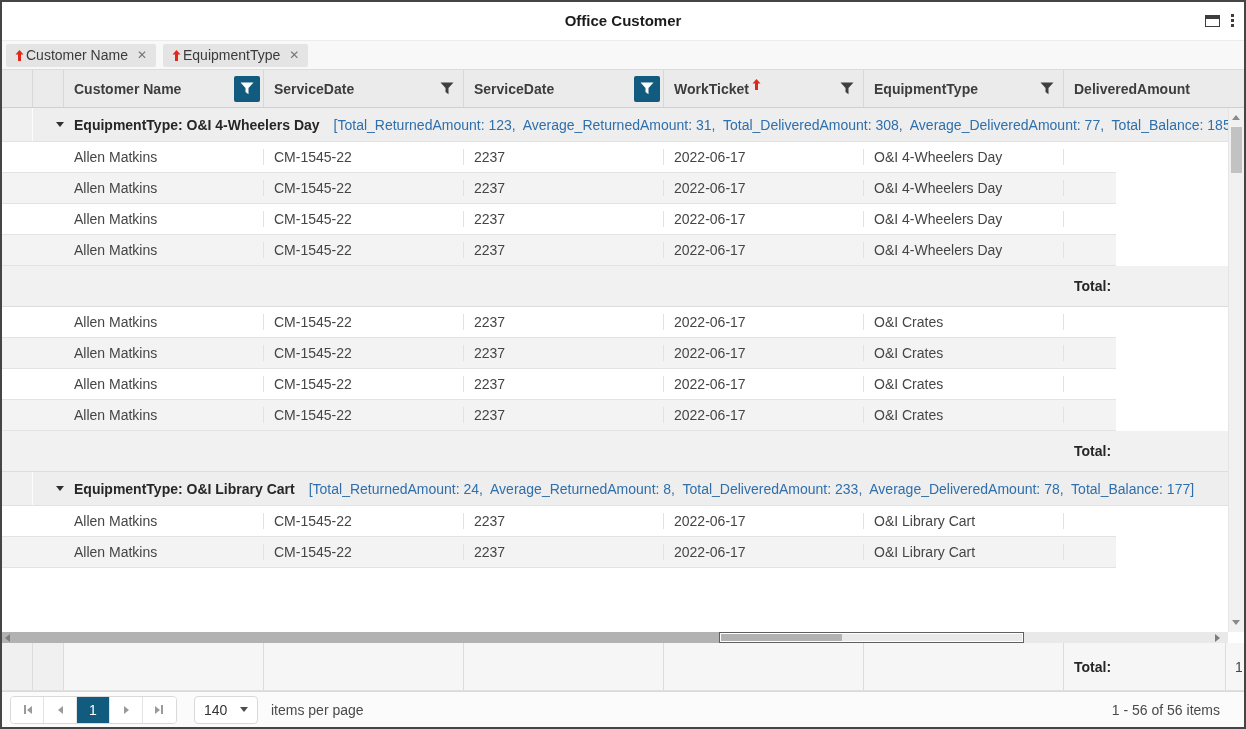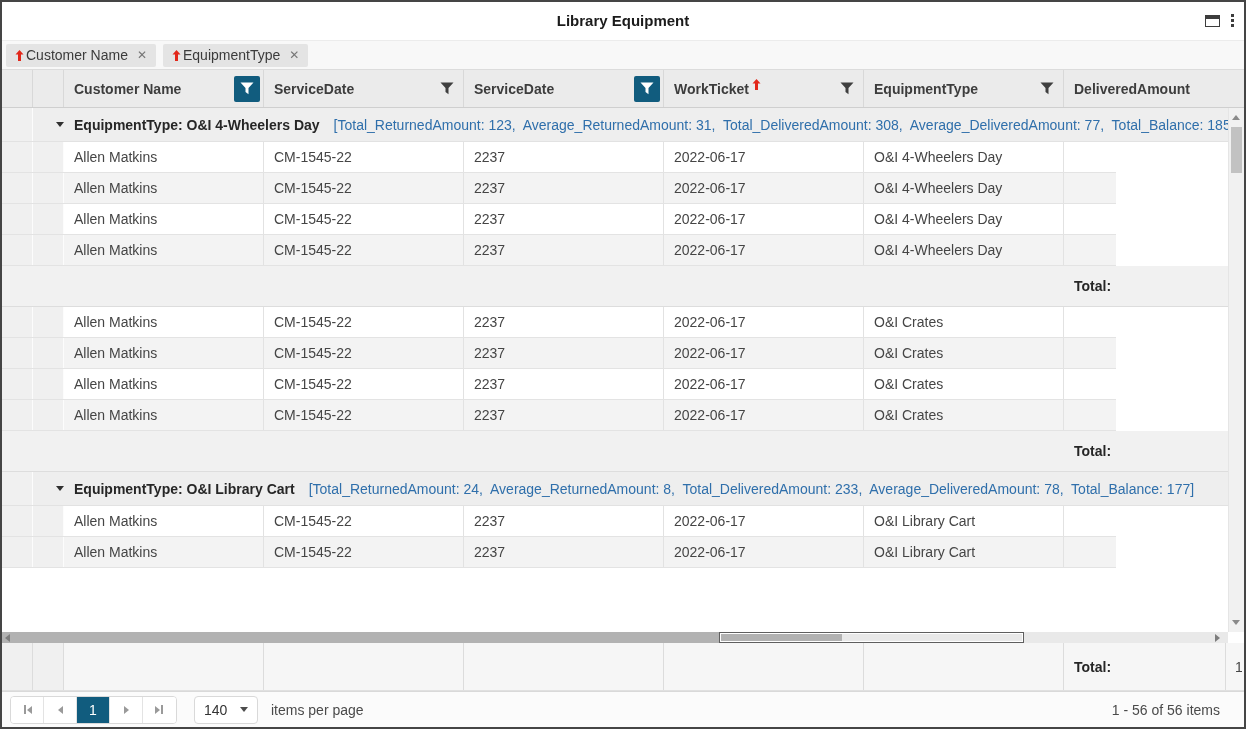--- a/index.html
+++ b/index.html
@@ -44,21 +44,21 @@
   .group-row.lvl1 { height:34px; }
   .g-indent { width:31px; height:100%; background:#f0f0f0; border-right:1px solid #fcfcfc; flex:none; box-sizing:border-box; }
   .caret { width:0; height:0; border-left:4px solid transparent; border-right:4px solid transparent;
            border-top:5px solid #303030; flex:none; }
   .lvl0 .caret { margin-left:19px; }
   .lvl1 .caret { margin-left:23px; }
   .group-label { font-weight:bold; font-size:14px; color:#262626; margin-left:10px; }
   .group-agg { font-size:14px; margin-left:14px; white-space:pre; }
 
   .data-row { display:flex; height:31px; width:1114px; box-sizing:border-box; background:#fff;
-              border-bottom:1px solid #e3e3e3; }
+              border-bottom:1px solid #e3e3e3;align-items:center; }
   .data-row.alt { background:#f3f3f3; }
   .drow-indent { width:31px; flex:none; background:#f0f0f0; border-right:1px solid #fcfcfc; box-sizing:border-box; }
   .dcell { width:200px; flex:none; box-sizing:border-box; border-right:1px solid #e2e2e2;
            display:flex; align-items:center; padding-left:10px; font-size:14px; color:#454545; white-space:nowrap; overflow:hidden; }
   .dcell.last { flex:1; border-right:none; }
 
   .total-row { position:relative; height:41px; width:1226px; box-sizing:border-box;
                background:#f1f1f1; border-bottom:1px solid #dddddd; }
   .total-row .total-label { position:absolute; left:1072px; top:50%; transform:translateY(-50%);
                             font-weight:bold; font-size:14px; color:#262626; }
@@ -113,21 +113,21 @@
   .dd-caret { width:0; height:0; border-left:4px solid transparent; border-right:4px solid transparent; border-top:5px solid #4d4d4d; }
   .pg-label { margin-left:13px; font-size:14px; color:#4a4a4a; }
   .pg-info { position:absolute; right:24px; font-size:14px; color:#4a4a4a; }
 </style>
 </head>
 <body>
 
 <div class="frame">
 
   <div class="titlebar">
-    <div class="title">Library Equipment</div>
+    <div class="title">Office Customer</div>
     <div class="win-icons">
       <span class="win-rect"></span>
       <span class="kebab">
           <i></i>
           <i></i>
           <i></i>
         </span>
     </div>
   </div>
 

